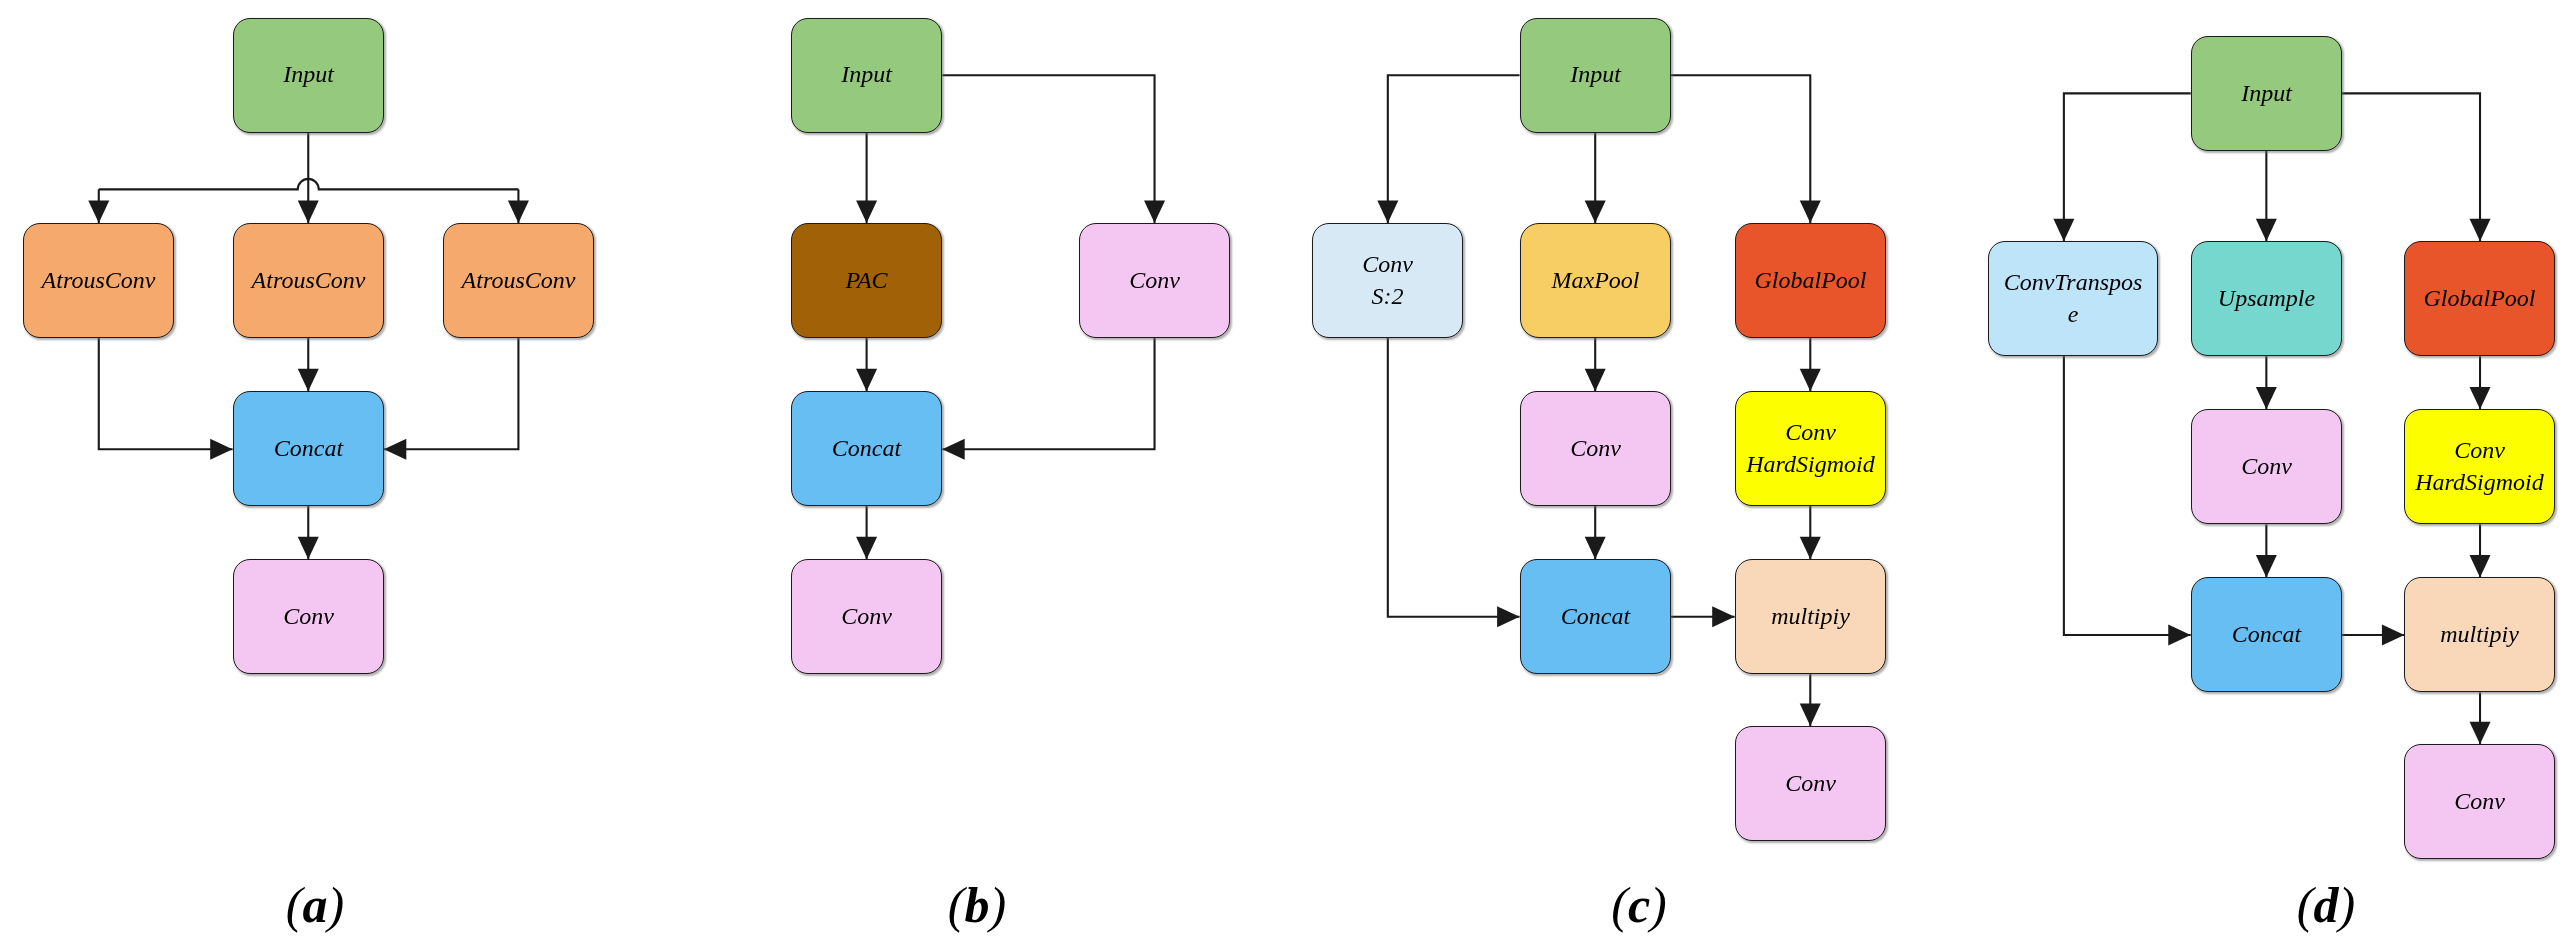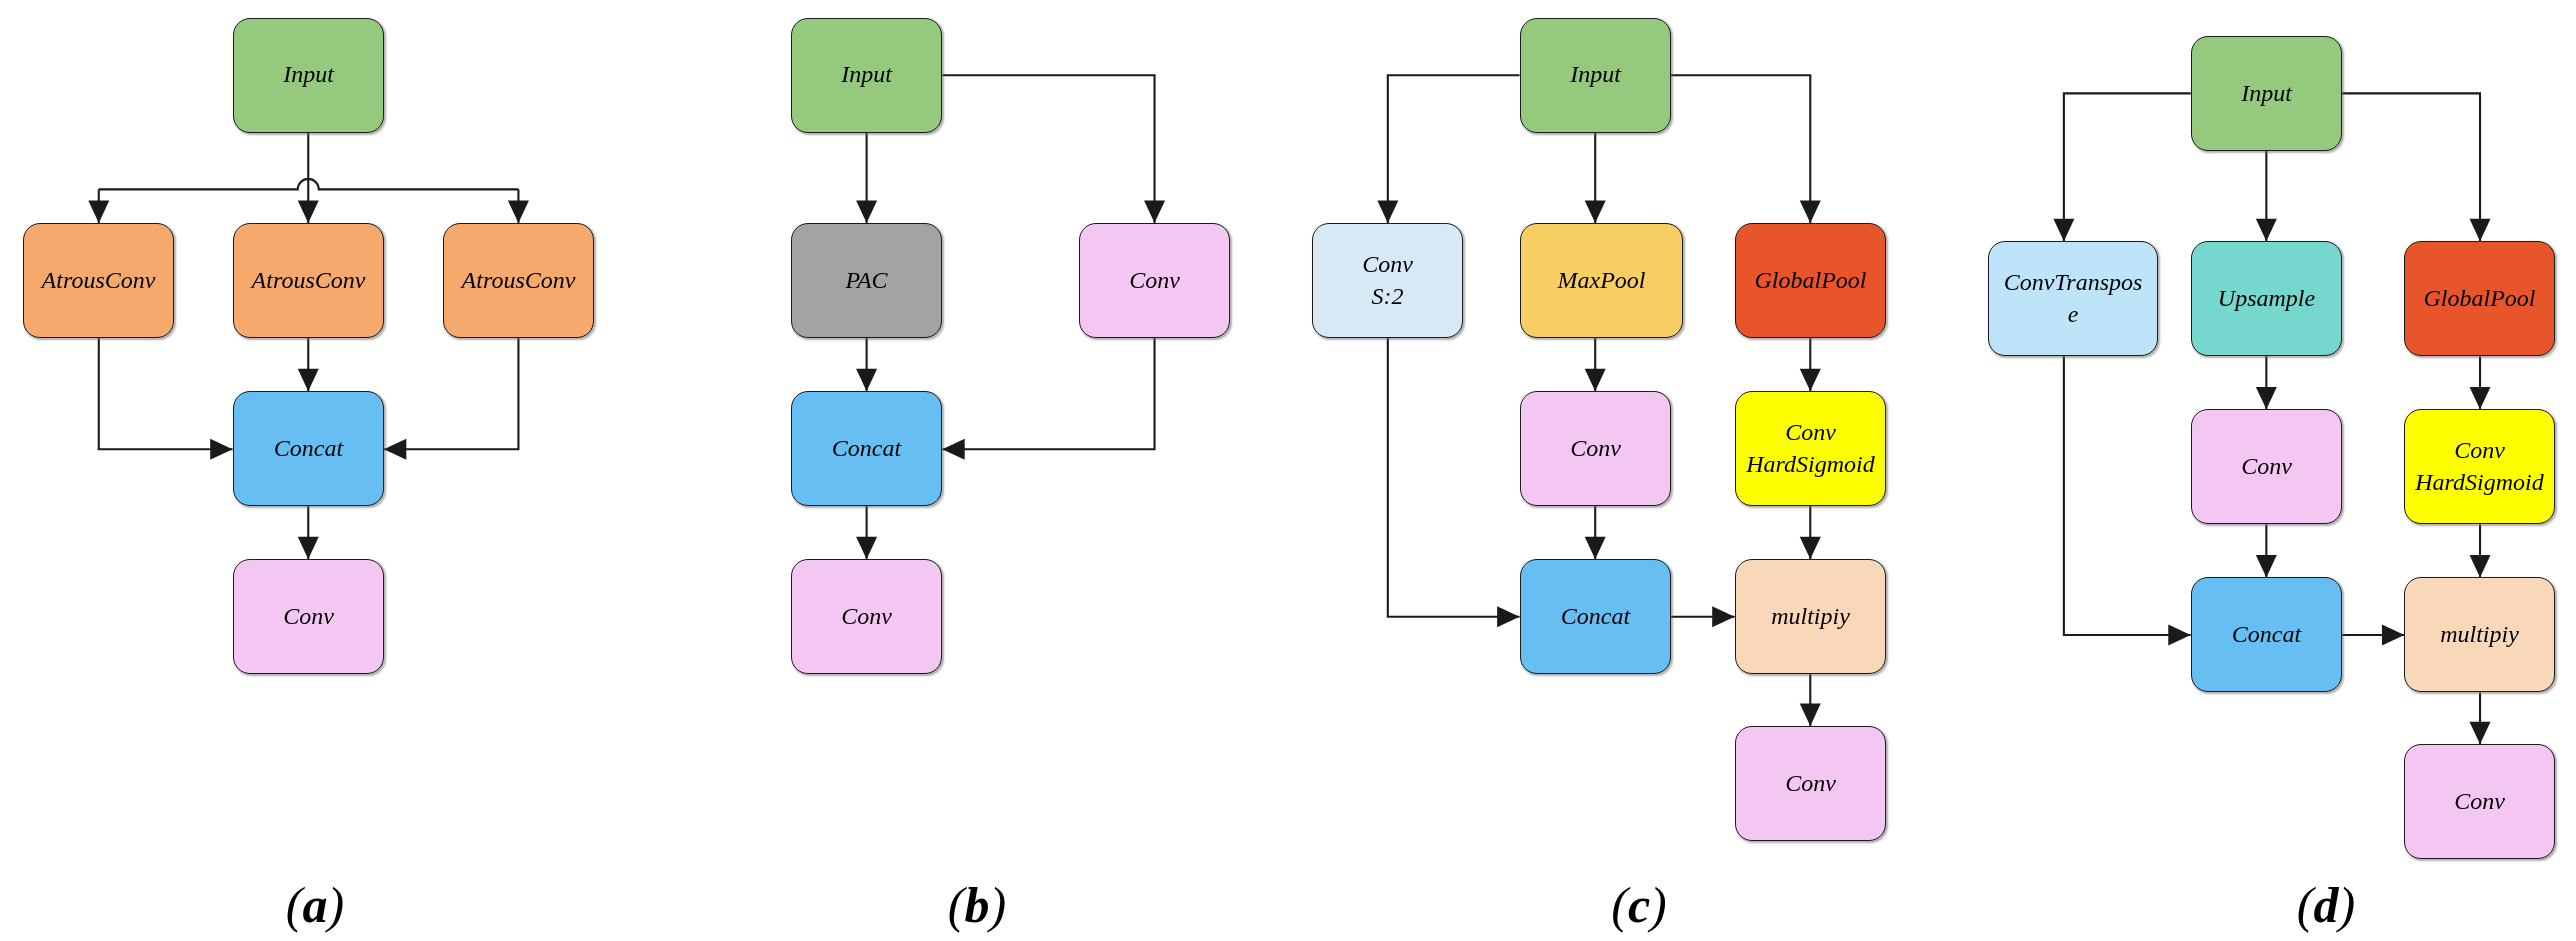--- a/index.html
+++ b/index.html
@@ -116,29 +116,29 @@
       <polygon points="3540,1062 3525,1030 3555,1030" fill="#1a1a1a"></polygon>
     </svg>
 <div class="node" style="left: 233px; top: 17.5px; width: 151px; height: 115px; background: rgb(148, 201, 126);">Input</div>
     <div class="node" style="left: 23px; top: 223px; width: 151px; height: 115px; background: rgb(246, 169, 109);">AtrousConv</div>
     <div class="node" style="left: 233px; top: 223px; width: 151px; height: 115px; background: rgb(246, 169, 109);">AtrousConv</div>
     <div class="node" style="left: 443px; top: 223px; width: 151px; height: 115px; background: rgb(246, 169, 109);">AtrousConv</div>
     <div class="node" style="left: 233px; top: 391px; width: 151px; height: 115px; background: rgb(102, 190, 242);">Concat</div>
     <div class="node" style="left: 233px; top: 559px; width: 151px; height: 115px; background: rgb(244, 199, 243);">Conv</div>
     <div class="caption" style="left: 315px; top: 905px; color: rgb(0, 0, 0);"><span class="paren">(</span><span class="letter">a</span><span class="paren">)</span></div>
     <div class="node" style="left: 791px; top: 17.5px; width: 151px; height: 115px; background: rgb(148, 201, 126);">Input</div>
-    <div class="node" style="left: 791px; top: 223px; width: 151px; height: 115px; background: #a3a3a3;">PAC</div>
+    <div class="node" style="left: 791px; top: 223px; width: 151px; height: 115px; background: #a16207;">PAC</div>
     <div class="node" style="left: 1079px; top: 223px; width: 151px; height: 115px; background: rgb(244, 199, 243);">Conv</div>
     <div class="node" style="left: 791px; top: 391px; width: 151px; height: 115px; background: rgb(102, 190, 242);">Concat</div>
     <div class="node" style="left: 791px; top: 559px; width: 151px; height: 115px; background: rgb(244, 199, 243);">Conv</div>
     <div class="caption" style="left: 977px; top: 905px; color: rgb(0, 0, 0);"><span class="paren">(</span><span class="letter">b</span><span class="paren">)</span></div>
     <div class="node" style="left: 1520px; top: 17.5px; width: 151px; height: 115px; background: rgb(148, 201, 126);">Input</div>
     <div class="node" style="left: 1312px; top: 223px; width: 151px; height: 115px; background: rgb(216, 233, 246);">Conv
 S:2</div>
-    <div class="node" style="left: 1520px; top: 223px; width: 163px; height: 115px; background: rgb(247, 206, 99);">MaxPool</div>
+    <div class="node" style="left: 1520px; top: 223px; width: 151px; height: 115px; background: rgb(247, 206, 99); border-radius: 19px;">MaxPool</div>
     <div class="node" style="left: 1735px; top: 223px; width: 151px; height: 115px; background: rgb(233, 85, 42);">GlobalPool</div>
     <div class="node" style="left: 1520px; top: 391px; width: 151px; height: 115px; background: rgb(244, 199, 243);">Conv</div>
     <div class="node" style="left: 1735px; top: 391px; width: 151px; height: 115px; background: rgb(253, 255, 0);">Conv
 HardSigmoid</div>
     <div class="node" style="left: 1520px; top: 559px; width: 151px; height: 115px; background: rgb(102, 190, 242);">Concat</div>
     <div class="node" style="left: 1735px; top: 559px; width: 151px; height: 115px; background: rgb(249, 216, 186);">multipiy</div>
     <div class="node" style="left: 1735px; top: 726px; width: 151px; height: 115px; background: rgb(244, 199, 243);">Conv</div>
     <div class="caption" style="left: 1639px; top: 905px; color: rgb(0, 0, 0);"><span class="paren">(</span><span class="letter">c</span><span class="paren">)</span></div>
     <div class="node" style="left: 2191px; top: 36px; width: 151px; height: 115px; background: rgb(148, 201, 126);">Input</div>
     <div class="node" style="left: 1988px; top: 241px; width: 170px; height: 115px; background: rgb(190, 228, 250);">ConvTranspos

